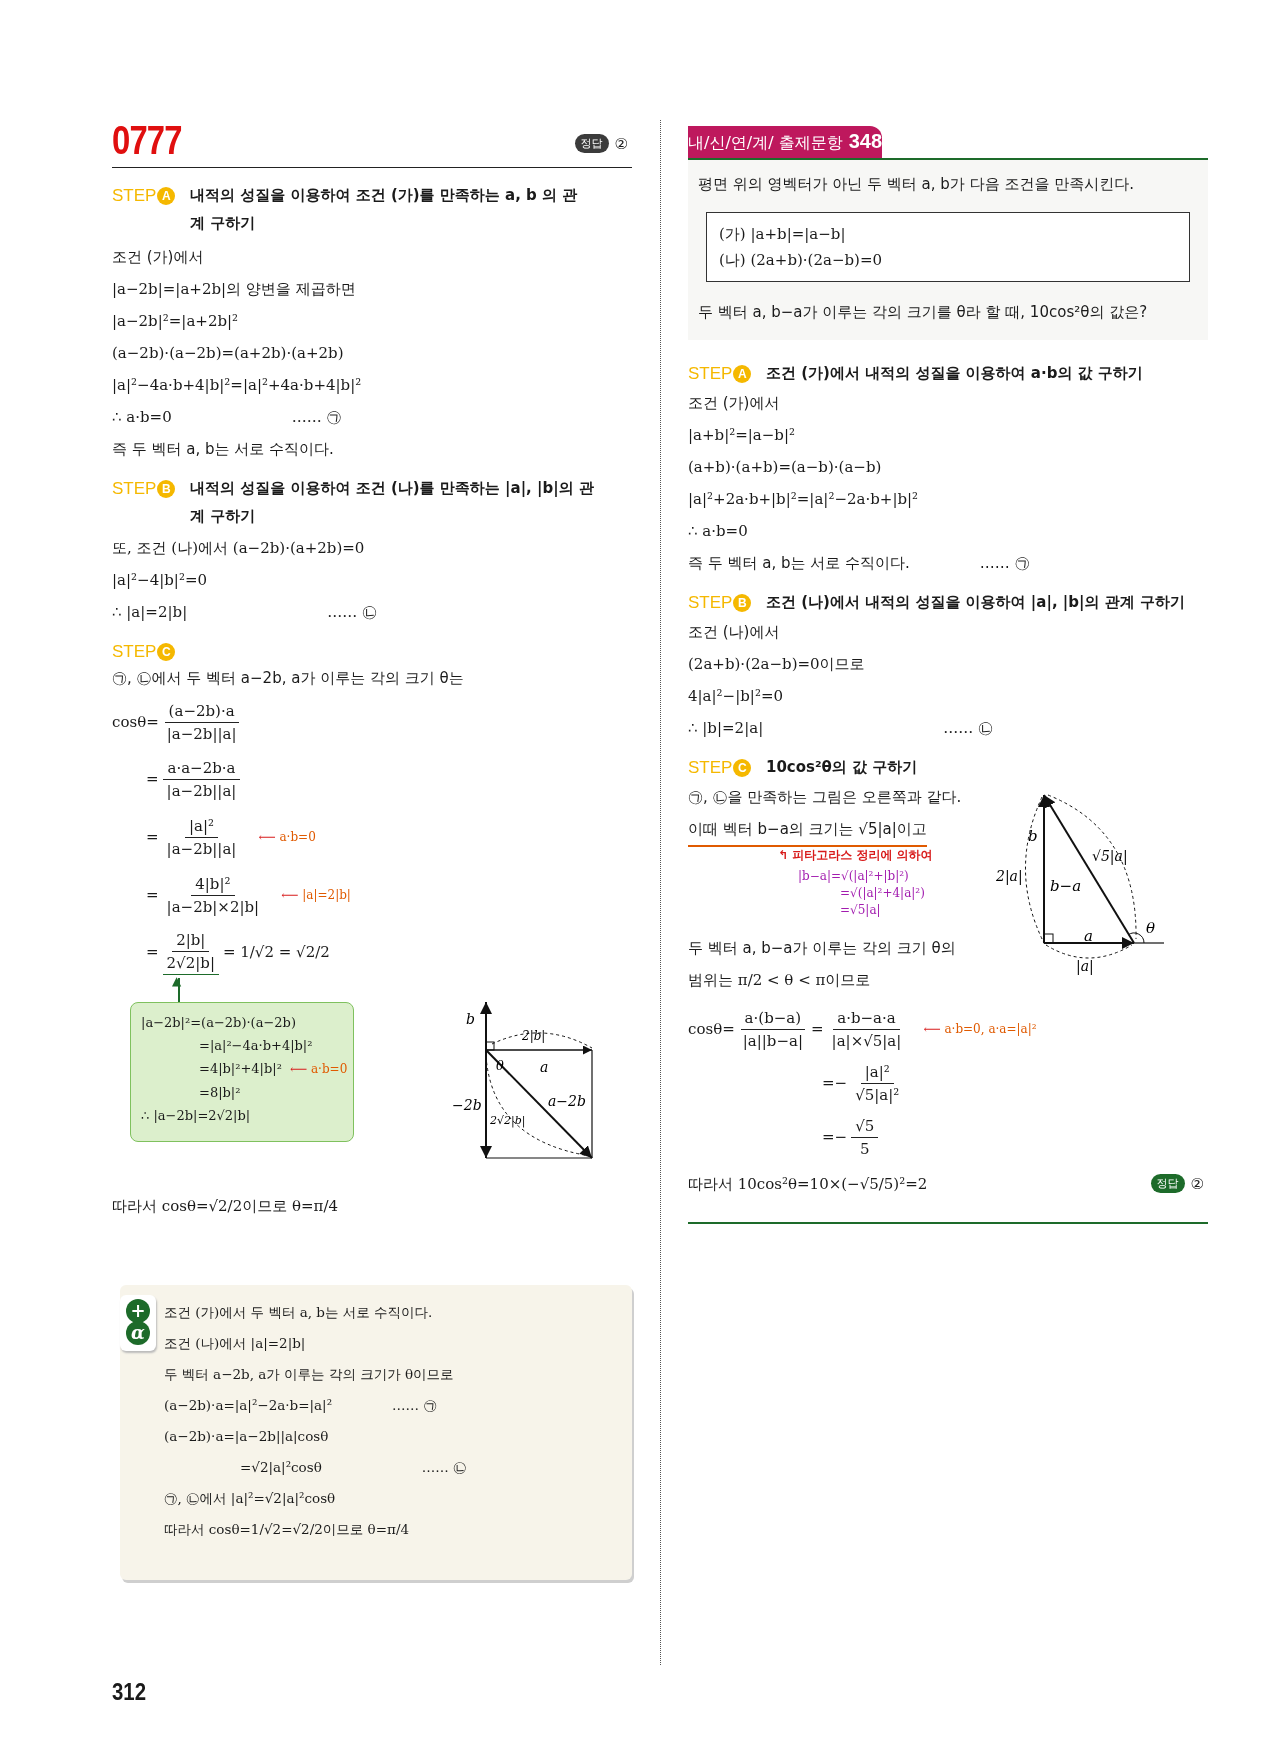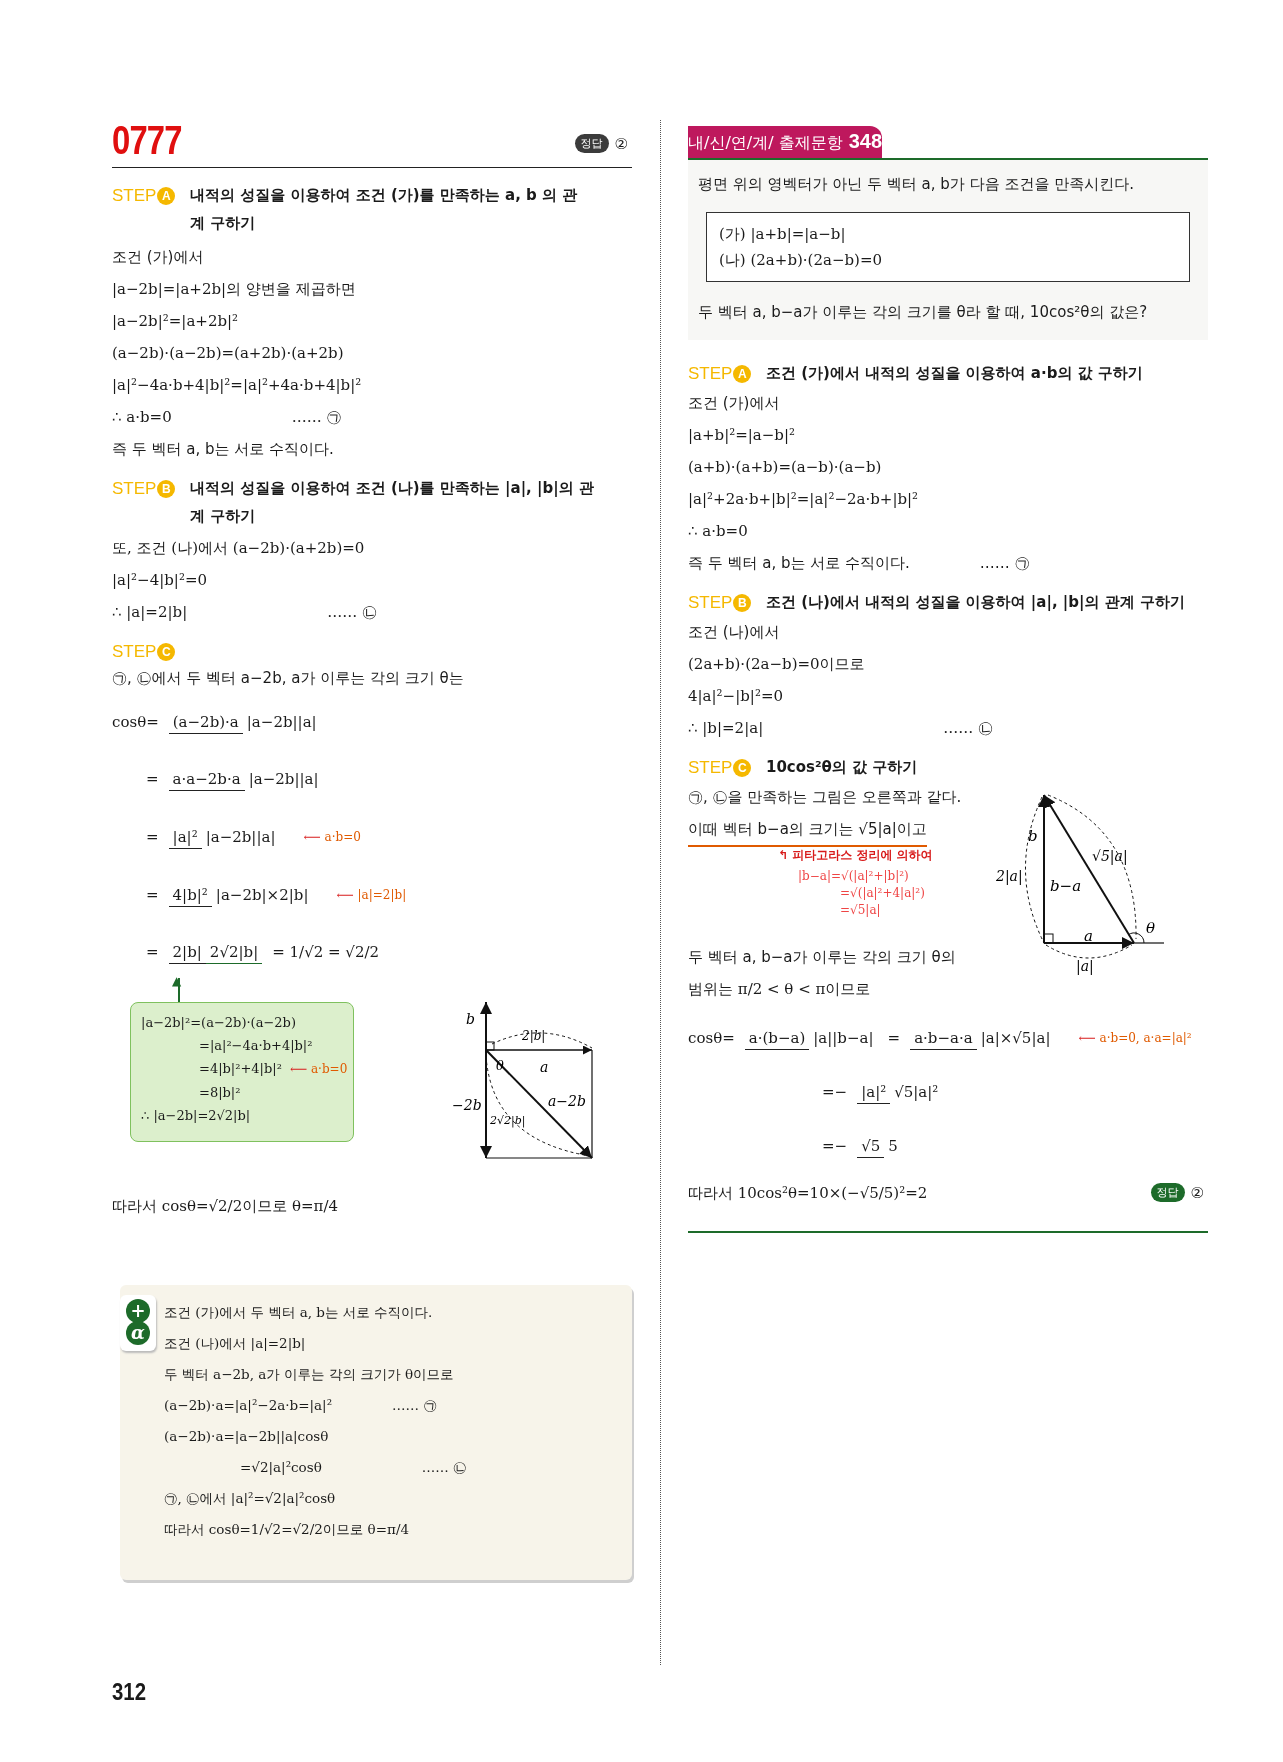--- a/index.html
+++ b/index.html
@@ -19,21 +19,21 @@
   .ans-badge.green { background: #1d6b2a; }
   .circ { font-size: 15px; }
 
   .step { display: flex; align-items: flex-start; margin-top: 14px; }
   .step-tag { color: #f5b800; font-family: "Liberation Sans", sans-serif; font-size: 17px; white-space: nowrap; display: flex; align-items: center; width: 78px; }
   .step-circ { display: inline-flex; width: 18px; height: 18px; border-radius: 50%; background: #f5b800; color: #fff; font-weight: bold; font-size: 12px; align-items: center; justify-content: center; margin-left: 1px; }
   .step-title { font-weight: bold; font-size: 15px; line-height: 28px; margin-top: -5px; }
   .line { line-height: 32px; font-size: 15px; white-space: nowrap; }
   .tag-right { display: inline-block; margin-left: 40px; }
 
-  .frac { display: inline-flex; flex-direction: row; align-items: flex-start; vertical-align: middle; margin: 0 10px; }
+  .frac { display: inline-flex; flex-direction: column; align-items: center; vertical-align: middle; margin: 0 4px; }
   .frac .num { border-bottom: 1px solid #222; padding: 0 4px; line-height: 22px; }
   .frac .den { padding: 0 4px; line-height: 22px; }
   .note { color: #e05a00; font-size: 12px; margin-left: 14px; }
   .note .arr { color: #d81b1b; }
 
   .green-box { margin: 14px 0 0 20px; width: 224px; height: 140px; background: #dcefcc; border: 1.5px solid #7fc15e; border-radius: 8px; padding: 8px 10px; font-size: 13px; }
   .green-box .line { line-height: 23px; font-size: 13px; }
 
   .plus-box { position: absolute; left: 120px; top: 1285px; width: 512px; height: 295px; background: #f7f4ea; border-radius: 6px; box-shadow: 2px 3px 0 #cfcfcf; padding: 12px 14px 10px 44px; font-size: 13.5px; }
   .plus-box .line { line-height: 31px; font-size: 13.5px; }
@@ -47,21 +47,21 @@
   .naesin-head { border-bottom: 2px solid #1d6b2a; display: flex; }
   .naesin-body { background: #f7f7f5; padding: 8px 10px 12px; }
   .cond-box { border: 1.5px solid #333; background: #fff; margin: 12px 8px 14px 8px; padding: 8px 12px; }
   .cond-box .line { line-height: 26px; }
   .choices { display: grid; grid-template-columns: 150px 150px 150px; row-gap: 6px; margin-top: 14px; }
 
   .page-num { position: absolute; left: 112px; top: 1678px; font-family: "Liberation Sans", sans-serif; font-weight: bold; font-size: 24px; transform: scaleX(0.85); transform-origin: left; }
   .end-rule { border-bottom: 2px solid #1d6b2a; margin-top: 18px; }
   .red-line { border-bottom: 2px solid #e05a00; display: inline-block; }
   .pyth { color: #d81b1b; font-size: 12px; font-weight: bold; }
-  .orange { color: #ef4444; font-size: 12px; }
+  .orange { color: #a21caf; font-size: 12px; }
   svg text { font-family: "DejaVu Serif", serif; font-style: italic; }
 </style>
 </head>
 <body>
 
 <div class="col-left">
   <div class="head-row">
     <span class="prob-num">0777</span>
     <div class="ans">
       <span class="ans-badge">정답</span>
@@ -255,21 +255,21 @@
   </div>
   <div style="position:relative;">
     <div class="line">㉠, ㉡을 만족하는 그림은 오른쪽과 같다.</div>
     <div class="line"><span class="red-line">이때 벡터 b−a의 크기는 √5|a|이고</span></div>
     <div class="pyth" style="margin-left:90px;"><span style="color:#d81b1b;">↰</span> <span>피타고라스 정리에 의하여</span></div>
     <div class="orange serif" style="margin-left:110px; line-height:17px; margin-top:4px;">
       <div>|b−a|=√(|a|²+|b|²)</div>
       <div style="padding-left:42px;">=√(|a|²+4|a|²)</div>
       <div style="padding-left:42px;">=√5|a|</div>
     </div>
-    <div class="line" style="margin-top:22px;">두 벡터 a, b−a가 이루는 각의 크기 θ의</div>
+    <div class="line" style="margin-top:13px;">두 벡터 a, b−a가 이루는 각의 크기 θ의</div>
     <div class="line serif">범위는 π/2 &lt; θ &lt; π이므로</div>
 
     <svg style="position:absolute; left:300px; top:0px;" width="210" height="200" viewBox="0 0 210 200">
       <defs>
           <marker id="ah2" markerWidth="8" markerHeight="8" refX="6" refY="3" orient="auto">
             <path d="M0,0 L6,3 L0,6 z" fill="#111"></path>
           </marker>
         </defs>
       <line x1="56" y1="162" x2="56" y2="14" stroke="#111" stroke-width="2" marker-end="url(#ah2)"></line>
       <line x1="56" y1="162" x2="146" y2="162" stroke="#111" stroke-width="2" marker-end="url(#ah2)"></line>

